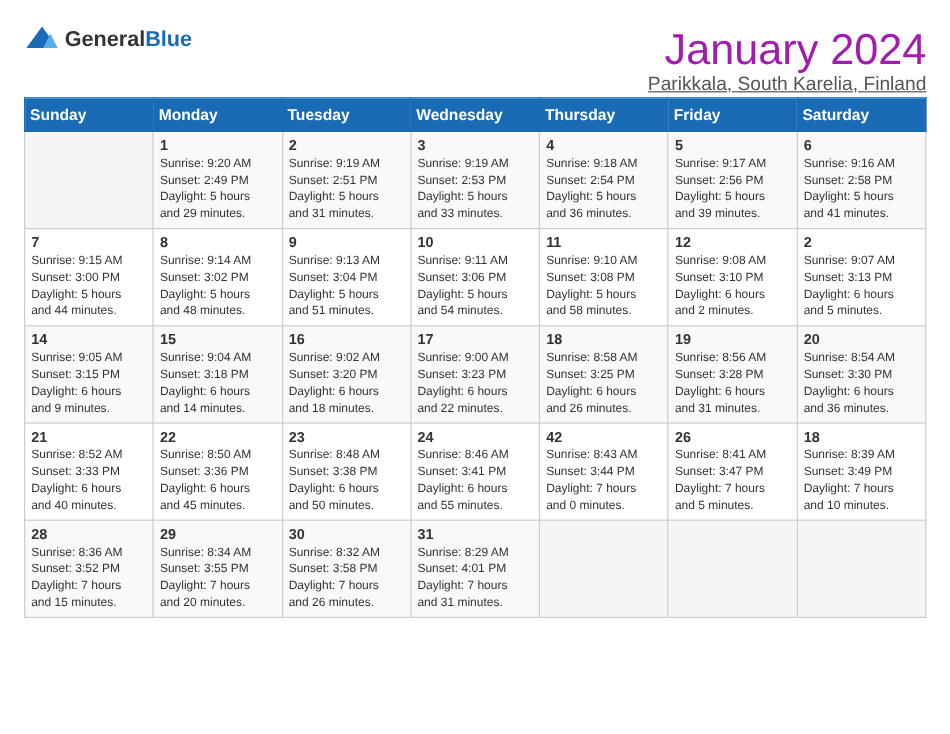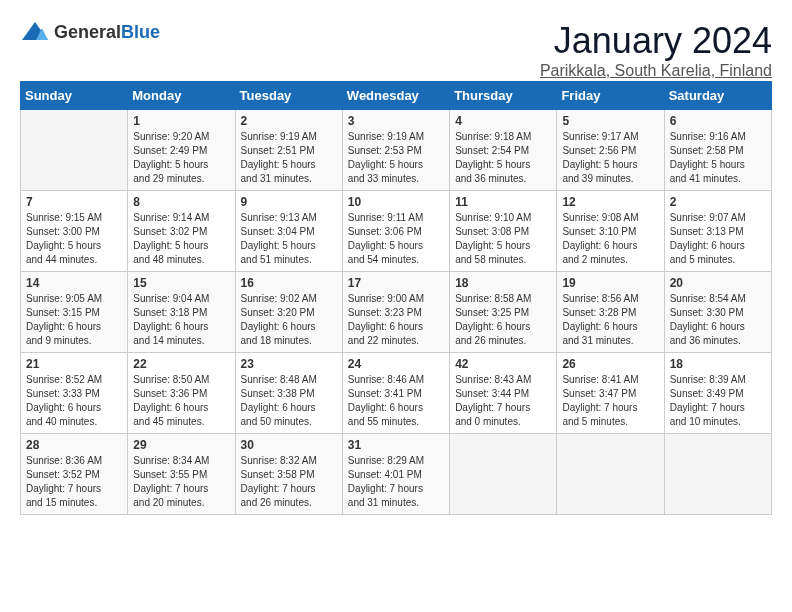--- a/index.html
+++ b/index.html
@@ -34,21 +34,21 @@
     .logo-icon {
       width: 30px;
       height: 24px;
     }
     .title-area {
       text-align: right;
     }
     .calendar-title {
       font-size: 36px;
       font-weight: normal;
-      color: #0f172a;
+      color: #a21caf;
     }
     .calendar-subtitle {
       font-size: 16px;
       color: #555;
       text-decoration: underline;
     }
     table {
       width: 100%;
       border-collapse: collapse;
       table-layout: fixed;

